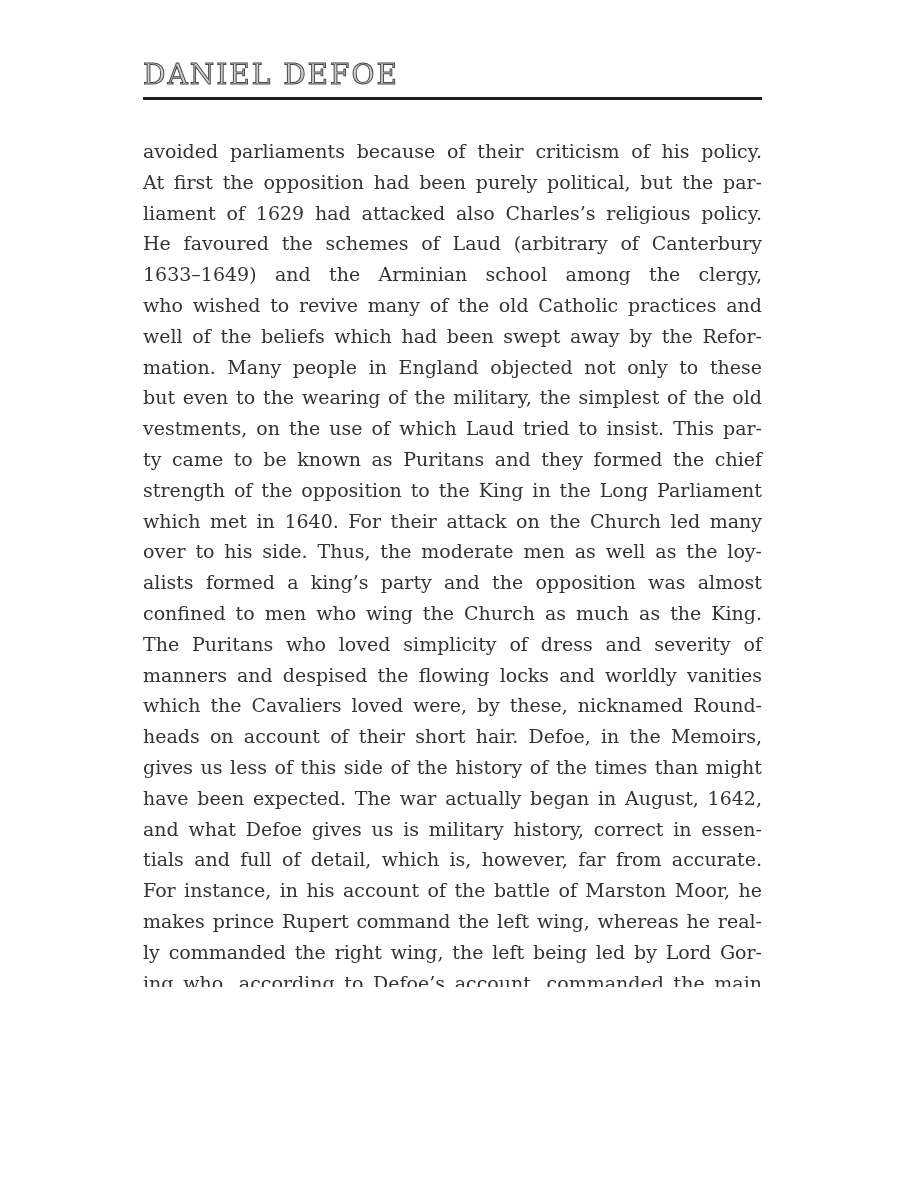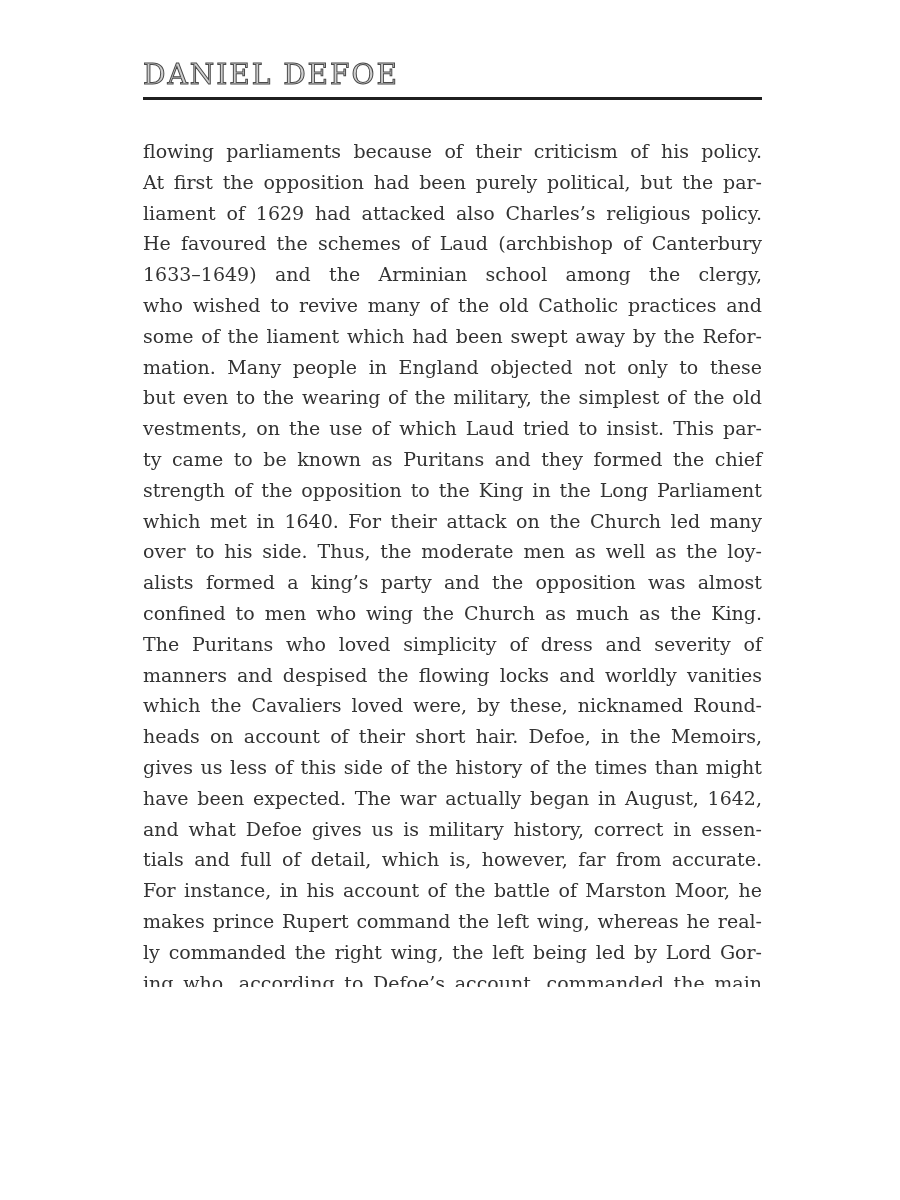--- a/index.html
+++ b/index.html
@@ -75,27 +75,27 @@
 
 <div class="page">
 
   <div class="content-col running-header">
     <span class="header-title">DANIEL DEFOE</span>
     <div class="header-rule"></div>
   </div>
 
   <div class="content-col body-text">
 
-  <div class="line"><span>flowing parliaments because of their criticism of his policy.</span></div>
+  <div class="line"><span>avoided parliaments because of their criticism of his policy.</span></div>
       <div class="line"><span>At first the opposition had been purely political, but the par-</span></div>
       <div class="line"><span>liament of 1629 had attacked also Charles’s religious policy.</span></div>
-      <div class="line"><span>He favoured the schemes of Laud (archbishop of Canterbury</span></div>
+      <div class="line"><span>He favoured the schemes of Laud (arbitrary of Canterbury</span></div>
       <div class="line"><span>1633–1649) and the Arminian school among the clergy,</span></div>
       <div class="line"><span>who wished to revive many of the old Catholic practices and</span></div>
-      <div class="line"><span>some of the liament which had been swept away by the Refor-</span></div>
+      <div class="line"><span>well of the beliefs which had been swept away by the Refor-</span></div>
       <div class="line"><span>mation. Many people in England objected not only to these</span></div>
       <div class="line"><span>but even to the wearing of the military, the simplest of the old</span></div>
       <div class="line"><span>vestments, on the use of which Laud tried to insist. This par-</span></div>
       <div class="line"><span>ty came to be known as Puritans and they formed the chief</span></div>
       <div class="line"><span>strength of the opposition to the King in the Long Parliament</span></div>
       <div class="line"><span>which met in 1640. For their attack on the Church led many</span></div>
       <div class="line"><span>over to his side. Thus, the moderate men as well as the loy-</span></div>
       <div class="line"><span>alists formed a king’s party and the opposition was almost</span></div>
       <div class="line"><span>confined to men who wing the Church as much as the King.</span></div>
       <div class="line"><span>The Puritans who loved simplicity of dress and severity of</span></div>

